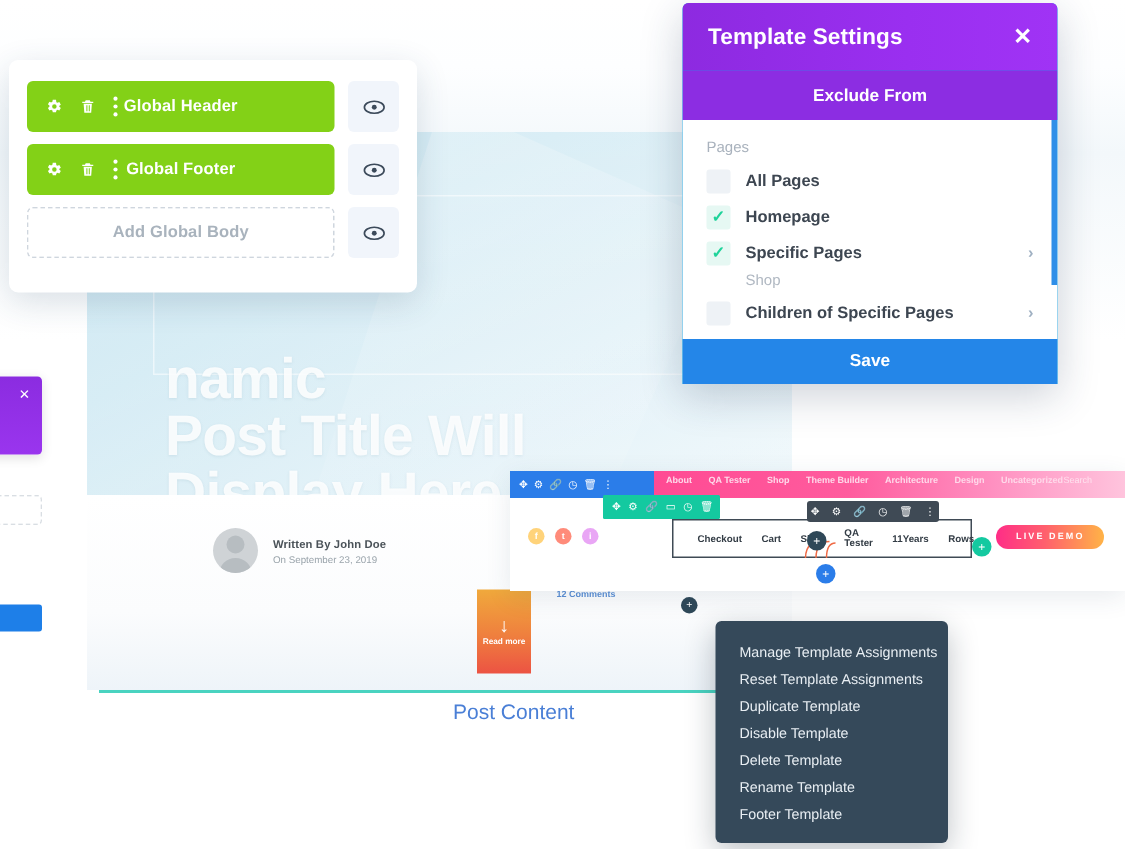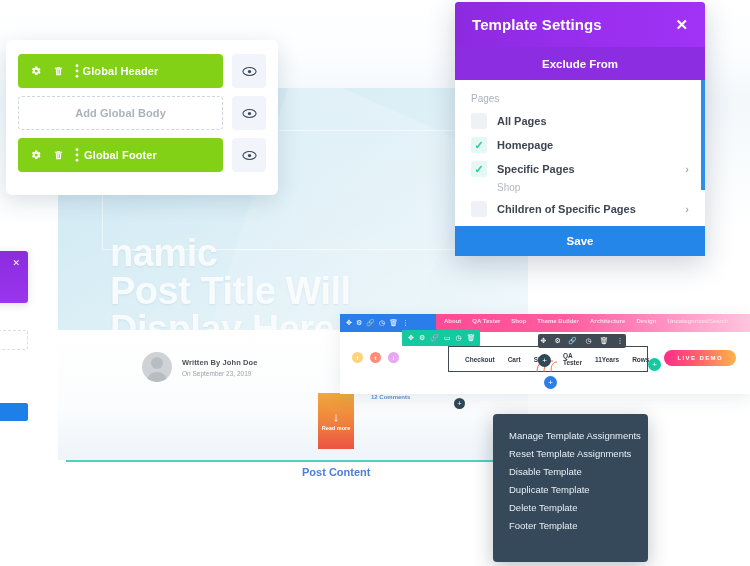--- a/index.html
+++ b/index.html
@@ -124,21 +124,21 @@
     filter: blur(.35px);
   }
   .comment-dot {
     position:absolute; left:454px; top:398px;
     width:11px; height:11px; border-radius:50%;
     background:#2f4858; color:#fff;
     font-size:7px; display:flex; align-items:center; justify-content:center;
   }
   .post-content-label {
     position:absolute; left:302px; top:466px;
-    font-size:11px; color:#4a7fd6; font-weight:bold;
+    font-size:14px; color:#4a7fd6; font-weight:normal;
     filter: blur(.2px);
   }
   .teal-line {
     position:absolute; left:66px; top:460px; width:455px; height:1.5px;
     background:#49d3c0;
   }
 
   
   .left-purple {
     position:absolute; left:-14px; top:251px;
@@ -318,21 +318,21 @@
   .live-demo {
     position:absolute; right:14px; top:36px;
     padding: 5px 13px; border-radius:12px;
     background: linear-gradient(90deg,#ff2d87 0%,#ff5f6d 45%,#ffb347 100%);
     color:#fff; font-size:6px; font-weight:bold; letter-spacing:1.4px;
     filter: blur(.25px);
   }
 
   
   .ctx {
-    position:absolute; left:493px; top:414px;
+    position:absolute; left:477px; top:414px;
     width: 155px; height: 148px;
     background:#35495a; border-radius:4px;
     box-shadow: 0 6px 20px rgba(20,35,50,.28);
     padding: 12px 0 10px 0;
   }
   .ctx-item {
     font-size:9.5px; color:#e8eef3; padding: 3.5px 16px;
     cursor:pointer; white-space:nowrap;
   }
 </style>
@@ -408,34 +408,20 @@
       <span>
         <svg class="ico-svg" width="15" height="11" viewBox="0 0 24 16" fill="none" stroke="#3c4a5a" stroke-width="1.8">
             <ellipse cx="12" cy="8" rx="10.5" ry="6.4"></ellipse>
             <circle cx="12" cy="8" r="2.6" fill="#3c4a5a" stroke="none"></circle>
           </svg>
       </span>
     </div>
   </div>
 
   <div class="grow">
-    <div class="gbar dashed">
-      <div class="gbar-label">Add Global Body</div>
-    </div>
-    <div class="eye-btn">
-      <span>
-        <svg class="ico-svg" width="15" height="11" viewBox="0 0 24 16" fill="none" stroke="#3c4a5a" stroke-width="1.8">
-            <ellipse cx="12" cy="8" rx="10.5" ry="6.4"></ellipse>
-            <circle cx="12" cy="8" r="2.6" fill="#3c4a5a" stroke="none"></circle>
-          </svg>
-      </span>
-    </div>
-  </div>
-
-  <div class="grow">
     <div class="gbar">
       <div class="gbar-icons">
         <span>
           <svg class="ico-svg" width="12" height="12" viewBox="0 0 24 24" fill="#ffffff">
               <path d="M19.1 12.9a7.6 7.6 0 000-1.8l2-1.6-2-3.4-2.4 1a7.4 7.4 0 00-1.6-.9L14.7 3H10.3l-.4 2.6c-.6.2-1.1.5-1.6.9l-2.4-1-2 3.4 2 1.6a7.6 7.6 0 000 1.8l-2 1.6 2 3.4 2.4-1c.5.4 1 .7 1.6.9l.4 2.6h4.4l.4-2.6c.6-.2 1.1-.5 1.6-.9l2.4 1 2-3.4-2-1.6zM12.5 15a3 3 0 110-6 3 3 0 010 6z"></path>
             </svg>
         </span>
         <span>
           <svg class="ico-svg" width="11" height="12" viewBox="0 0 24 24" fill="#ffffff">
               <path d="M9 3h6l1 2h4v2H4V5h4l1-2zM6 8h12l-1 13H7L6 8zm4 2v9h1.5v-9H10zm3.5 0v9H15v-9h-1.5z"></path>
@@ -454,20 +440,34 @@
     <div class="eye-btn">
       <span>
         <svg class="ico-svg" width="15" height="11" viewBox="0 0 24 16" fill="none" stroke="#3c4a5a" stroke-width="1.8">
             <ellipse cx="12" cy="8" rx="10.5" ry="6.4"></ellipse>
             <circle cx="12" cy="8" r="2.6" fill="#3c4a5a" stroke="none"></circle>
           </svg>
       </span>
     </div>
   </div>
 
+  <div class="grow">
+    <div class="gbar dashed">
+      <div class="gbar-label">Add Global Body</div>
+    </div>
+    <div class="eye-btn">
+      <span>
+        <svg class="ico-svg" width="15" height="11" viewBox="0 0 24 16" fill="none" stroke="#3c4a5a" stroke-width="1.8">
+            <ellipse cx="12" cy="8" rx="10.5" ry="6.4"></ellipse>
+            <circle cx="12" cy="8" r="2.6" fill="#3c4a5a" stroke="none"></circle>
+          </svg>
+      </span>
+    </div>
+  </div>
+
 </div>
 
 <div class="mini">
   <div class="mini-topbar"></div>
   <div class="mini-bluetab">
     <span>✥</span>
     <span>⚙</span>
     <span>🔗</span>
     <span>◷</span>
     <span>🗑</span>
@@ -568,17 +568,18 @@
       <div class="ts-item-label">Children of Specific Pages</div>
       <div class="chev">›</div>
     </div>
   </div>
   <div class="ts-save">Save</div>
 </div>
 
 <div class="ctx">
   <div class="ctx-item">Manage Template Assignments</div>
   <div class="ctx-item">Reset Template Assignments</div>
+  <div class="ctx-item">Duplicate Template</div>
   <div class="ctx-item">Disable Template</div>
-  <div class="ctx-item">Duplicate Template</div>
   <div class="ctx-item">Delete Template</div>
+  <div class="ctx-item">Rename Template</div>
   <div class="ctx-item">Footer Template</div>
 </div>
 
 </body></html>

